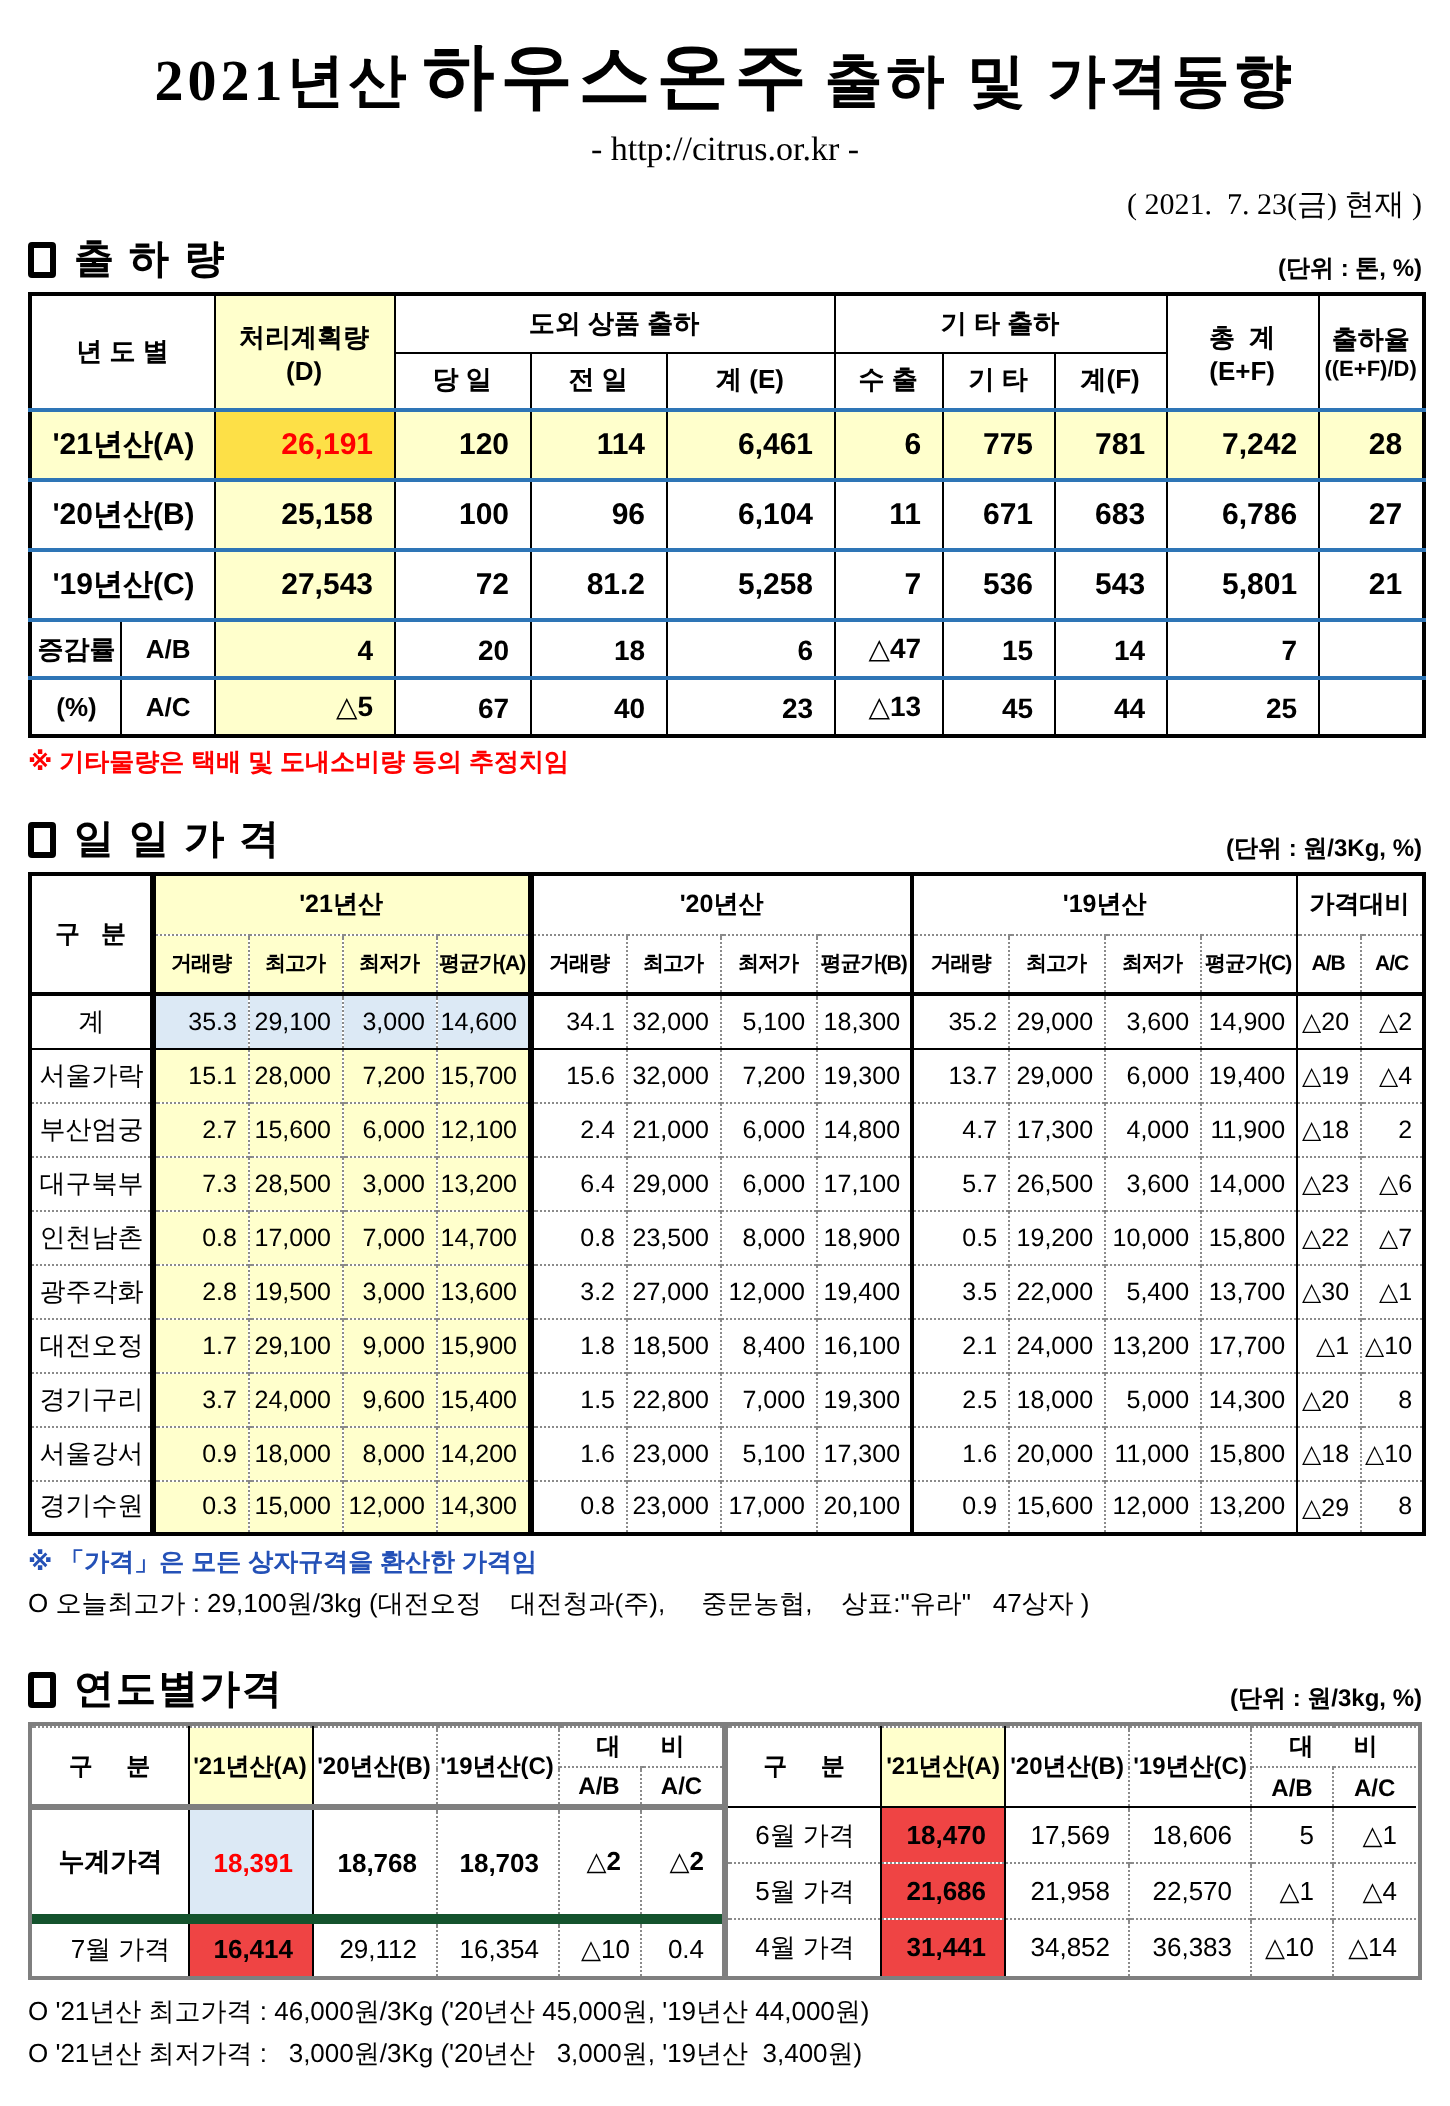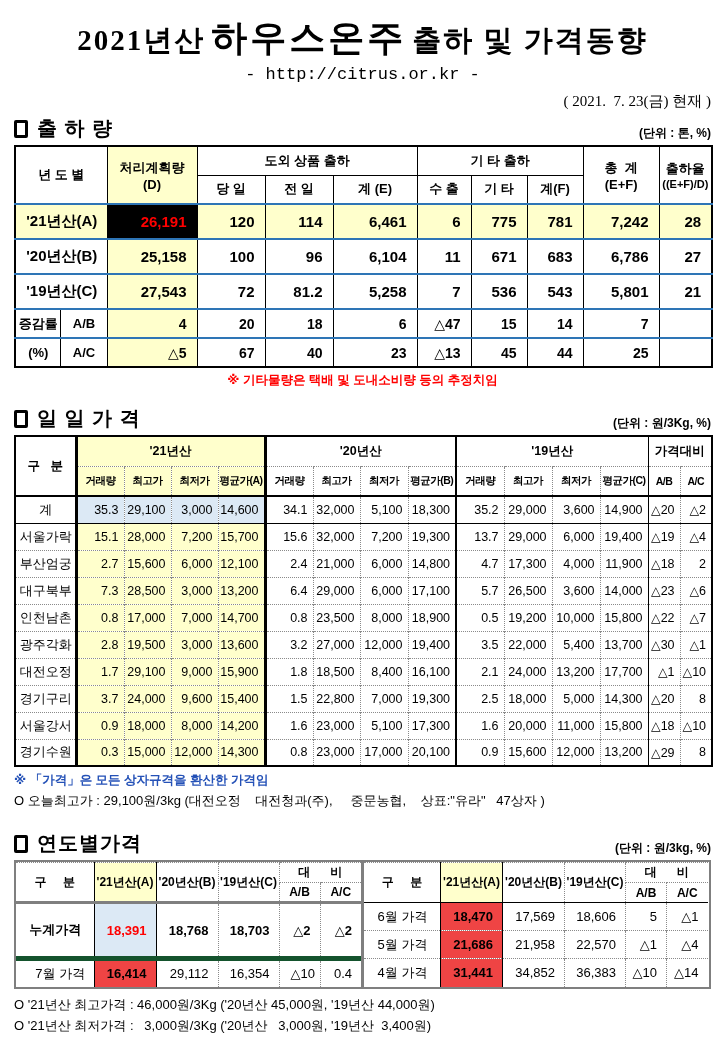--- a/index.html
+++ b/index.html
@@ -8,21 +8,21 @@
     width:725px; height:1053px; background:#fff; color:#000;
     font-family:"Liberation Sans","DejaVu Sans",sans-serif;
     overflow:hidden;
   }
   .page { padding:6px 14px 0 14px; }
 
   
   .titleline { text-align:center; margin-top:8px; white-space:pre; }
   .t-year, .t-rest { font-family:"Liberation Serif","DejaVu Serif",serif; font-size:29px; font-weight:700; letter-spacing:2px; }
   .t-prod { font-size:36px; font-weight:900; letter-spacing:3px; padding:0 6px; }
-  .urlline { text-align:center; font-family:Liberation Mono, monospace; font-size:17px; margin-top:2px; white-space:pre; }
+  .urlline { text-align:center; font-family:Liberation Serif, serif; font-size:17px; margin-top:2px; white-space:pre; }
   .dateline { text-align:right; font-family:"Liberation Serif","DejaVu Serif",serif; font-size:15px; margin-top:8px; white-space:pre; }
 
   
   .sechead { display:flex; justify-content:space-between; align-items:flex-end; margin-top:4px; margin-bottom:3px; }
   .sechead .lft { display:flex; align-items:center; }
   .sqicon { display:inline-block; width:14px; height:18px; border:3px solid #000; border-radius:2px; margin-right:9px; }
   .sectitle { font-size:20px; font-weight:900; letter-spacing:1px; white-space:pre; }
   .unit { font-size:12px; font-weight:700; white-space:pre; }
 
   
@@ -32,27 +32,27 @@
   .t1 th, .t1 td { border:1px solid #000; }
   .t1 thead tr { height:29px; }
   .t1 thead th { font-size:13px; font-weight:700; text-align:center; }
   .t1 tbody tr { height:35px; }
   .t1 tbody tr.diff { height:29px; }
   .t1 tbody td { border-top:2px solid #2E75B6; font-size:15px; font-weight:700; text-align:right; padding-right:10px; }
   .t1 td.lab { text-align:center; padding-right:0; }
   .t1 .yel { background:#FFFFCC; }
   .t1 td.colD { background:#FFFFCC; }
   .t1 tr.rowA td { background:#FFFFCC; }
-  .t1 tr.rowA td.colD { background:#000000; color:#FF0000; }
+  .t1 tr.rowA td.colD { background:#fde047; color:#FF0000; }
   .t1 .small { font-size:11px; }
   .t1 tr.diff td { font-size:14px; }
   .t1 tr.diff td.lab { font-size:13px; }
 
   .noteblk { margin-top:7px; font-size:13px; white-space:pre; }
-  .notered { margin-top:4px; font-size:12.5px; font-weight:700; color:#FF0000; white-space:pre;text-align:center; }
+  .notered { margin-top:4px; font-size:12.5px; font-weight:700; color:#FF0000; white-space:pre; }
   .noteblue { margin-top:5px; font-size:12.5px; font-weight:700; color:#2451B7; white-space:pre; }
 
   
   .t2 { width:697px; border-collapse:collapse; border:2px solid #000; margin-top:2px; }
   .t2 th, .t2 td { border-left:1px dotted #8a8a8a; border-top:1px dotted #8a8a8a; }
   .t2 thead tr { height:30px; }
   .t2 thead th { font-size:12.5px; font-weight:700; text-align:center; }
   .t2 thead th.sub { font-size:10.5px; letter-spacing:-0.5px; }
   .t2 tbody tr { height:27px; }
   .t2 tbody td { font-size:12.5px; text-align:right; padding-right:5px; }

